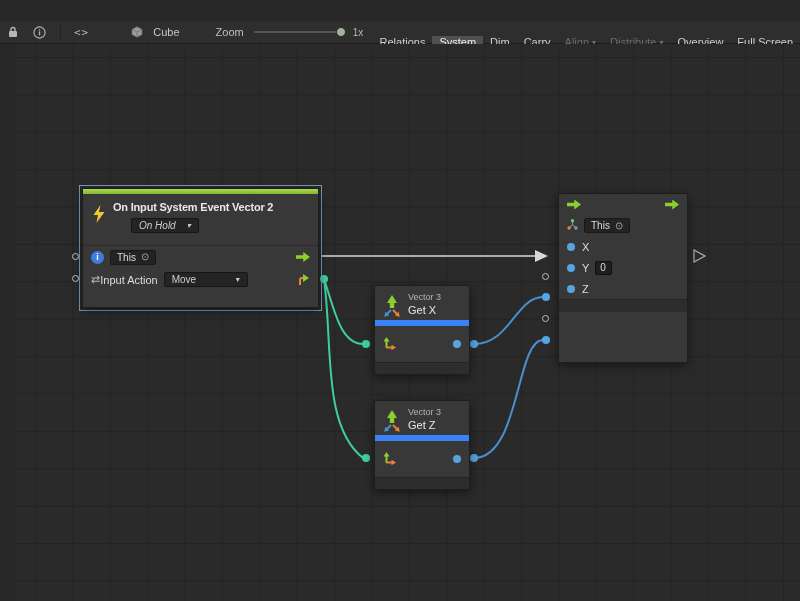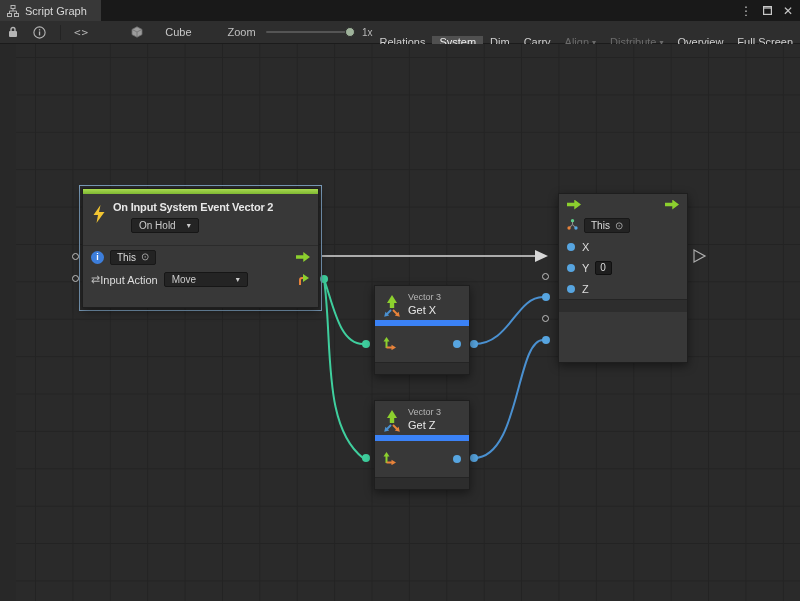--- a/index.html
+++ b/index.html
@@ -31,21 +31,21 @@
   .toolbar {
     position: absolute; left: 0; top: 21px; width: 100%; height: 23px;
     background: #2e2e2e; border-bottom: 1px solid #1b1b1b;
     display: flex; align-items: center; font-size: 11px; color: #c8c8c8;
   }
   .tb-icon { display: inline-flex; align-items: center; justify-content: center; }
   .lock { margin-left: 8px; }
   .info { margin-left: 15px; }
   .sep { width: 1px; height: 15px; background: #232323; margin-left: 14px; }
   .embed { margin-left: 13px; font-size: 11px; letter-spacing: 1px; color: #b5b5b5; font-family: "DejaVu Sans Mono", monospace; }
-  .target-group { margin-left: 42px; display: flex; align-items: center; gap: 22px; }
+  .target-group { margin-left: 42px; display: flex; align-items: center; gap: 10px; }
   .zoom-label { margin-left: 36px; color: #c0c0c0; }
   .slider { position: relative; width: 92px; height: 12px; margin-left: 10px; }
   .slider-track { position: absolute; top: 5px; left: 0; right: 0; height: 2px; background: #555; border-radius: 1px; }
   .slider-knob { position: absolute; top: 1px; right: 0; width: 10px; height: 10px; border-radius: 50%; background: #9fb39b; border: 1px solid #2c2c2c; }
   .zoom-value { margin-left: 7px; font-size: 10px; color: #b8b8b8; }
   .tb-buttons { margin-left: auto; display: flex; height: 100%; align-items: center; margin-top: 20px; }
   .tb-btn { display: flex; align-items: center; padding: 0 7px; color: #cfcfcf; white-space: nowrap; }
   .tb-btn.active { background: #505050; color: #eeeeee; }
   .tb-btn.disabled { color: #6b6b6b; }
   .caret { font-size: 8px; margin-left: 3px; }
@@ -77,21 +77,21 @@
   .node-event { left: 66px; top: 144px; width: 237px; height: 120px; }
   .green-bar { height: 5px; background: linear-gradient(#a8da50, #7fb832); }
   .event-header { position: relative; height: 52px; border-bottom: 1px solid #2b2b2b; padding: 7px 8px 0 30px; }
   .bolt-icon { position: absolute; left: 9px; top: 11px; }
   .event-title { font-weight: bold; font-size: 11px; letter-spacing: -0.2px; color: #e8e8e8; white-space: nowrap; }
   .mini-select {
     display: inline-flex; align-items: center; justify-content: space-between;
     background: #242424; border: 1px solid #161616; border-radius: 2px;
     padding: 1px 7px; font-size: 10px; color: #cccccc;
   }
-  .mode-select { margin: 5px 0 0 18px; gap: 8px; }
+  .mode-select { margin: 5px 0 0 18px; gap: 8px; font-style: italic; }
   .ev-row { display: flex; align-items: center; height: 22px; padding: 0 8px; }
   .ev-row-2 { height: 23px; }
   .obj-field {
     display: flex; align-items: center; gap: 5px;
     background: #232323; border: 1px solid #181818; border-radius: 2px;
     padding: 1px 6px; font-size: 10px; color: #dddddd; margin-left: 6px;
   }
   .target-glyph { color: #a8a8a8; font-size: 10px; line-height: 1; }
   .info-badge {
     width: 13px; height: 13px; border-radius: 50%; background: #3d7edb;
@@ -137,43 +137,20 @@
   .port-hollow {
     position: absolute; width: 7px; height: 7px; border-radius: 50%;
     border: 1px solid #bfbfbf; background: transparent; z-index: 4;
   }
 </style>
 </head>
 <body>
 
 <div class="app">
 
-  <div class="tabbar">
-    <div class="tab">
-      <span class="tb-icon">
-        <svg width="12" height="12" viewBox="0 0 12 12" fill="none" stroke="#b5b5b5" stroke-width="1">
-          <rect x="4" y="0.5" width="4" height="3"></rect>
-          <rect x="0.5" y="8.5" width="4" height="3"></rect>
-          <rect x="7.5" y="8.5" width="4" height="3"></rect>
-          <path d="M6 3.5 V6 M2.5 8.5 V6 H9.5 V8.5"></path>
-        </svg>
-      </span>
-      <span class="tab-label">Script Graph</span>
-    </div>
-    <div class="tabbar-controls">
-      <span>⋮</span>
-      <span>
-        <svg width="9" height="9" viewBox="0 0 9 9">
-            <rect x="0.6" y="0.6" width="7.8" height="7.8" fill="none" stroke="#c8c8c8" stroke-width="1.2"></rect>
-            <line x1="0.6" y1="2" x2="8.4" y2="2" stroke="#c8c8c8" stroke-width="1.2"></line>
-          </svg>
-      </span>
-      <span>✕</span>
-    </div>
-  </div>
 
   <div class="toolbar">
     <span class="tb-icon lock">
       <svg width="10" height="12" viewBox="0 0 10 12">
         <path d="M3 5 V3.5 A2 2 0 0 1 7 3.5 V5" stroke="#b5b5b5" stroke-width="1.4" fill="none"></path>
         <rect x="1" y="5" width="8" height="6" rx="1" fill="#b5b5b5"></rect>
       </svg>
     </span>
     <span class="tb-icon info">
       <svg width="13" height="13" viewBox="0 0 13 13">

